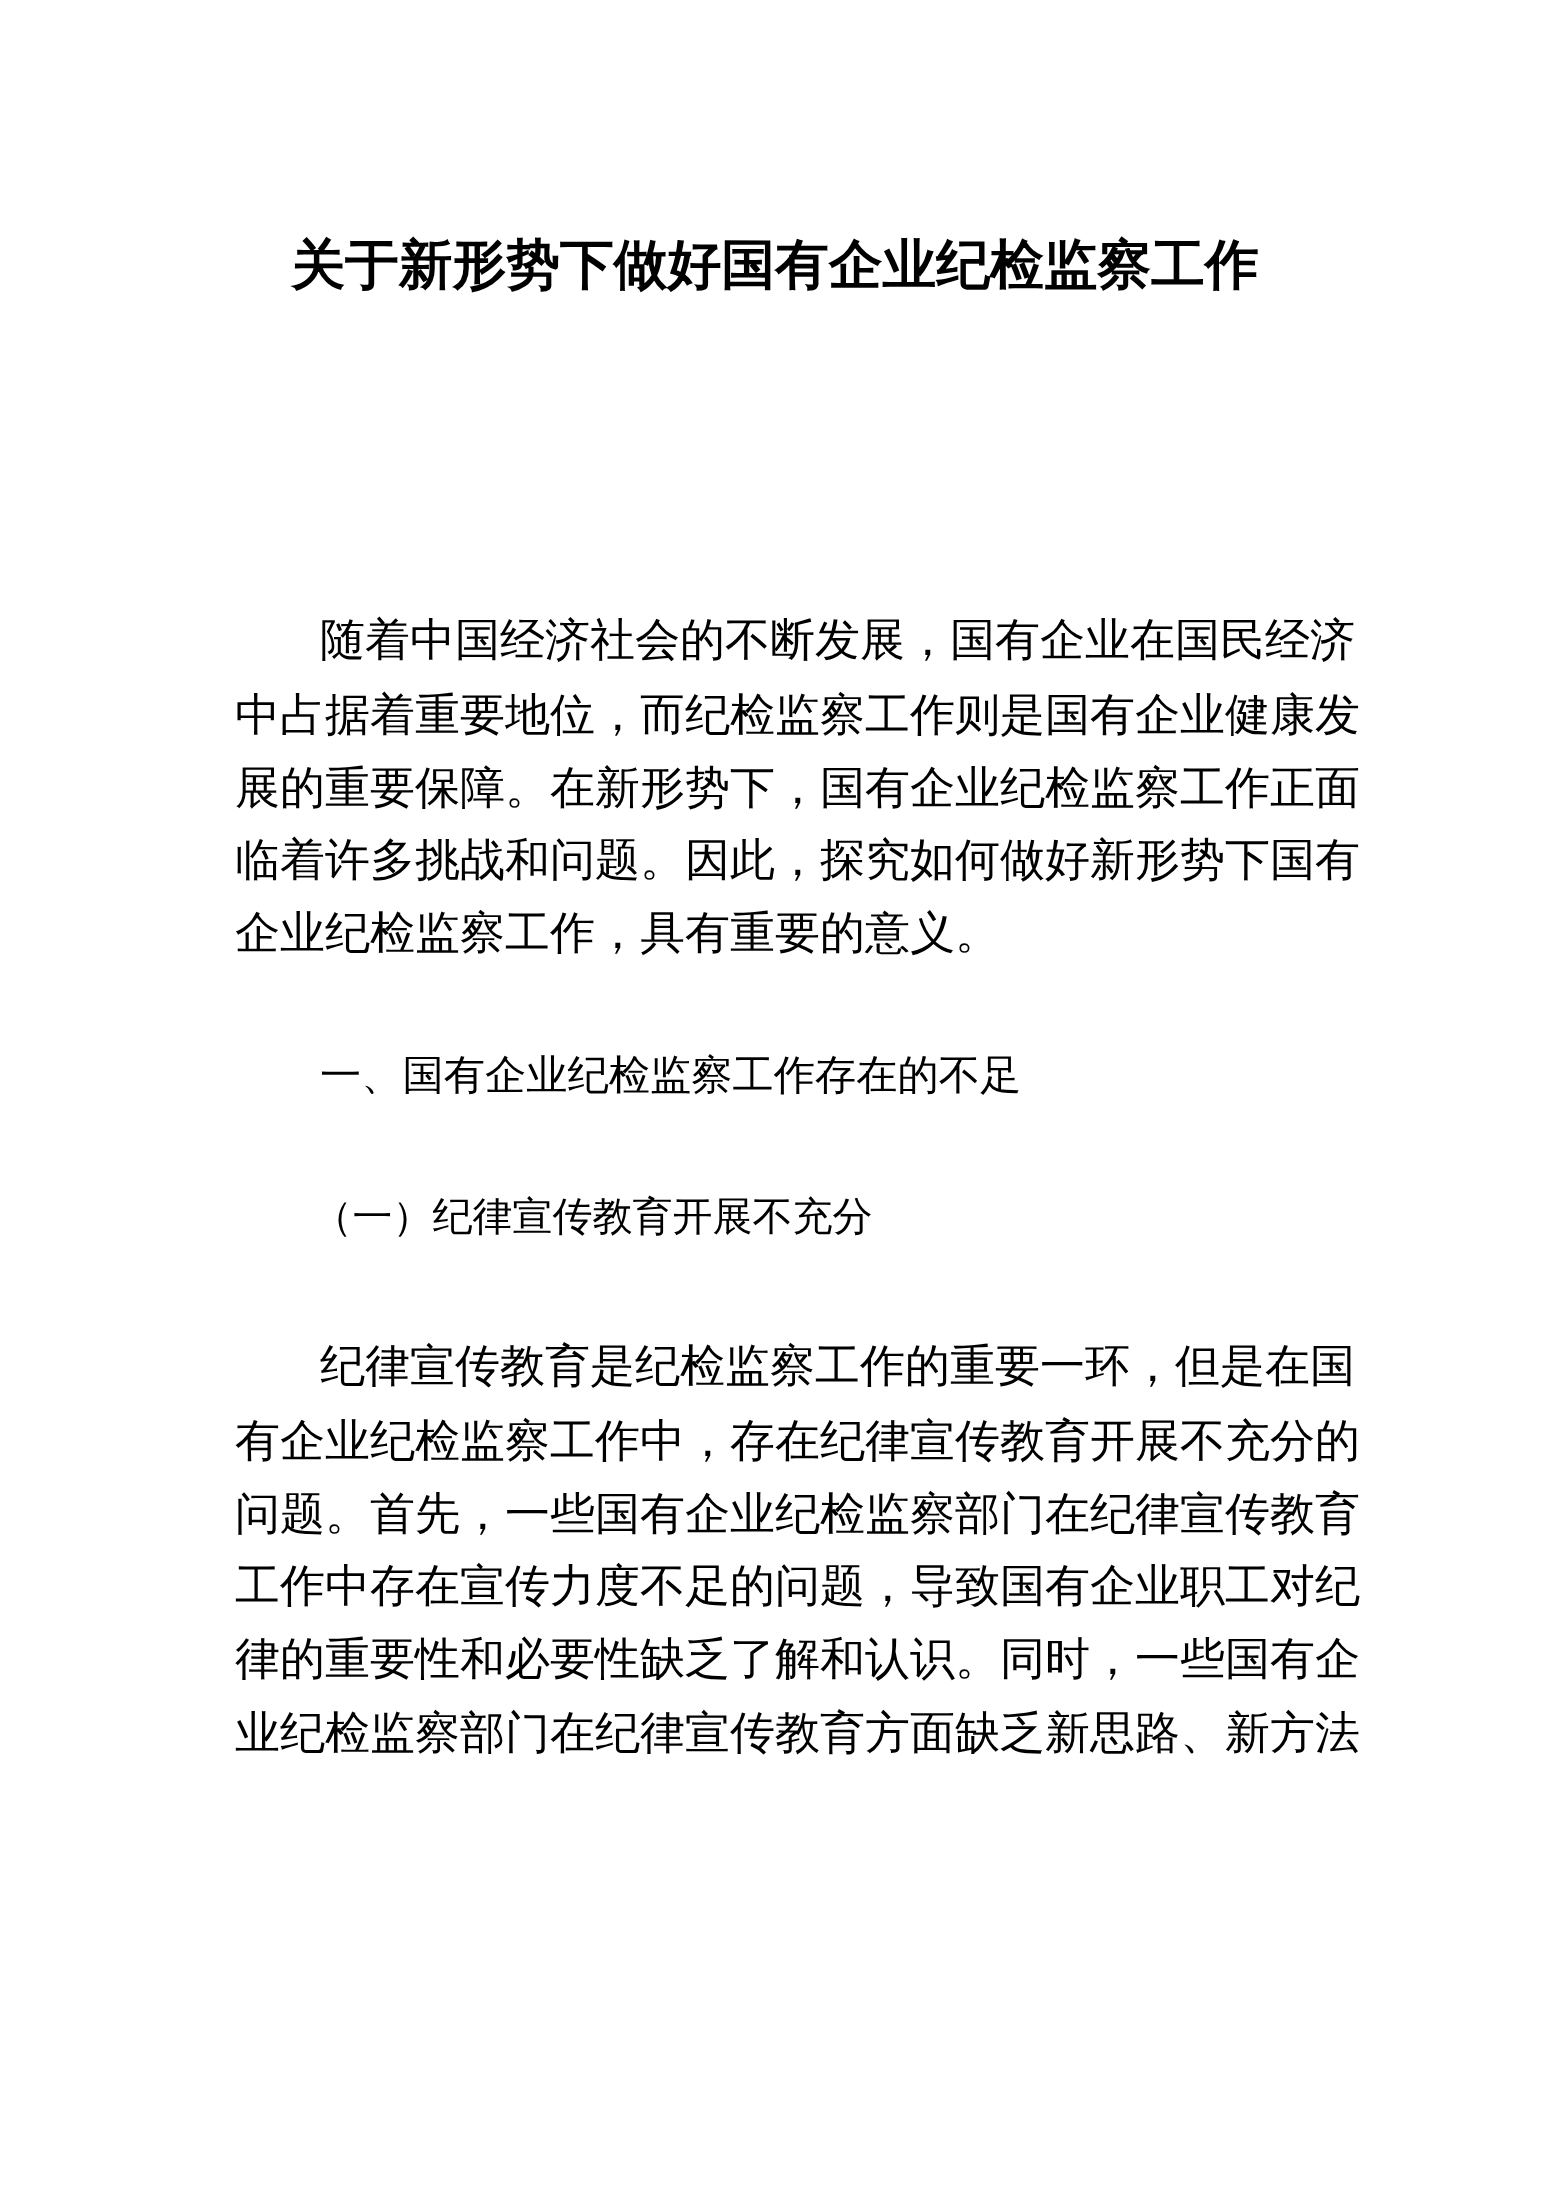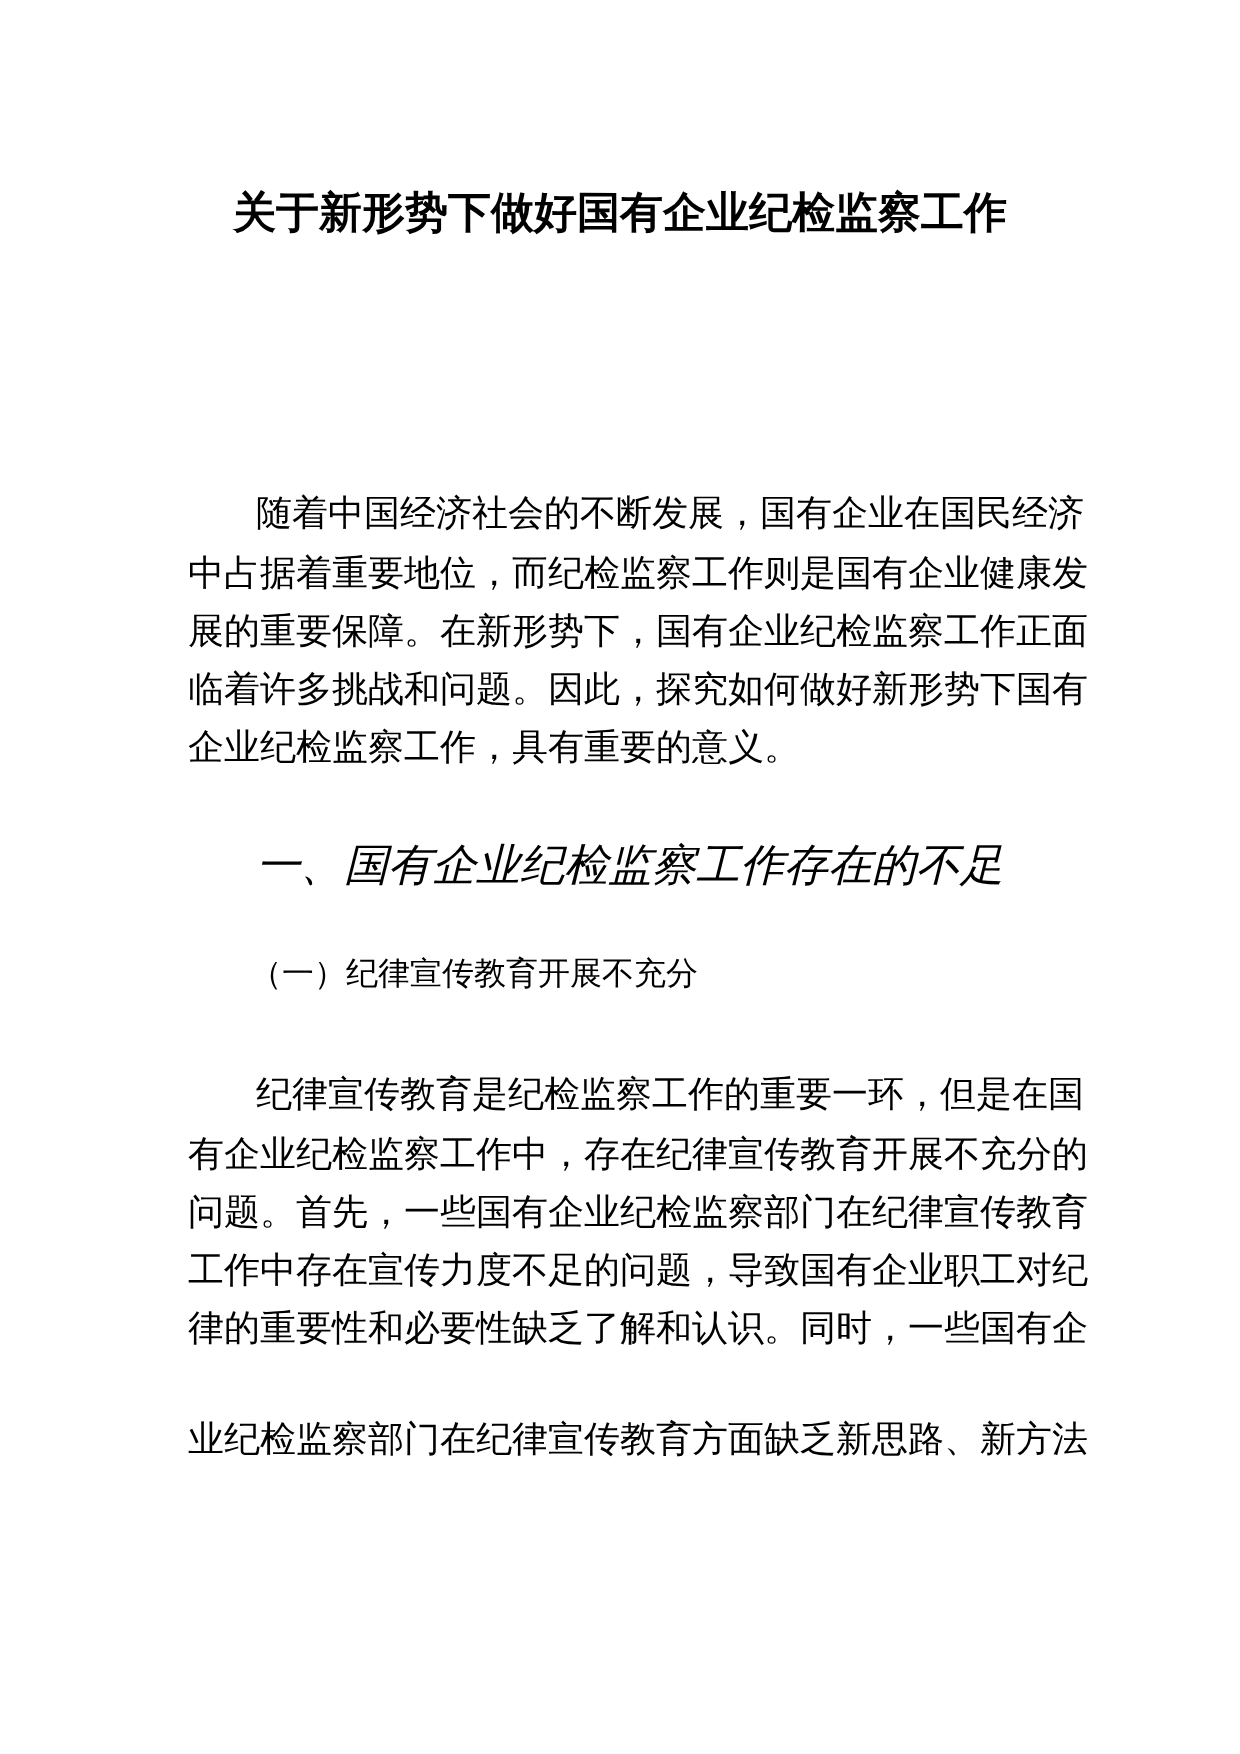--- a/index.html
+++ b/index.html
@@ -46,24 +46,23 @@
     .body-line.last {
       text-align-last: left;
     }
     .body-line.indent {
       left: 256px;
       width: 794px;
     }
     .heading-line {
       position: absolute;
       left: 256px;
-      font-size: 44px;
+      font-size: 33px;
       line-height: 1;
       white-space: nowrap;
-      font-style: italic;
     }
     .subheading-line {
       position: absolute;
       left: 250px;
       font-size: 32px;
       line-height: 1;
       white-space: nowrap;
     }
   </style>
 </head>
@@ -84,16 +83,16 @@
   <div class="heading-line" style="top:843px;">一、国有企业纪检监察工作存在的不足</div>
 
   <div class="subheading-line" style="top:957px;">（一）纪律宣传教育开展不充分</div>
 
   <div>
     <div class="body-line indent" style="top:1076px;">纪律宣传教育是纪检监察工作的重要一环，但是在国</div>
     <div class="body-line" style="top:1136px;">有企业纪检监察工作中，存在纪律宣传教育开展不充分的</div>
     <div class="body-line" style="top:1194px;">问题。首先，一些国有企业纪检监察部门在纪律宣传教育</div>
     <div class="body-line" style="top:1252px;">工作中存在宣传力度不足的问题，导致国有企业职工对纪</div>
     <div class="body-line" style="top:1310px;">律的重要性和必要性缺乏了解和认识。同时，一些国有企</div>
-    <div class="body-line" style="top:1421px;">业纪检监察部门在纪律宣传教育方面缺乏新思路、新方法</div>
+    <div class="body-line" style="top:1369px;">业纪检监察部门在纪律宣传教育方面缺乏新思路、新方法</div>
   </div>
 
 </div>
 
 </body></html>

